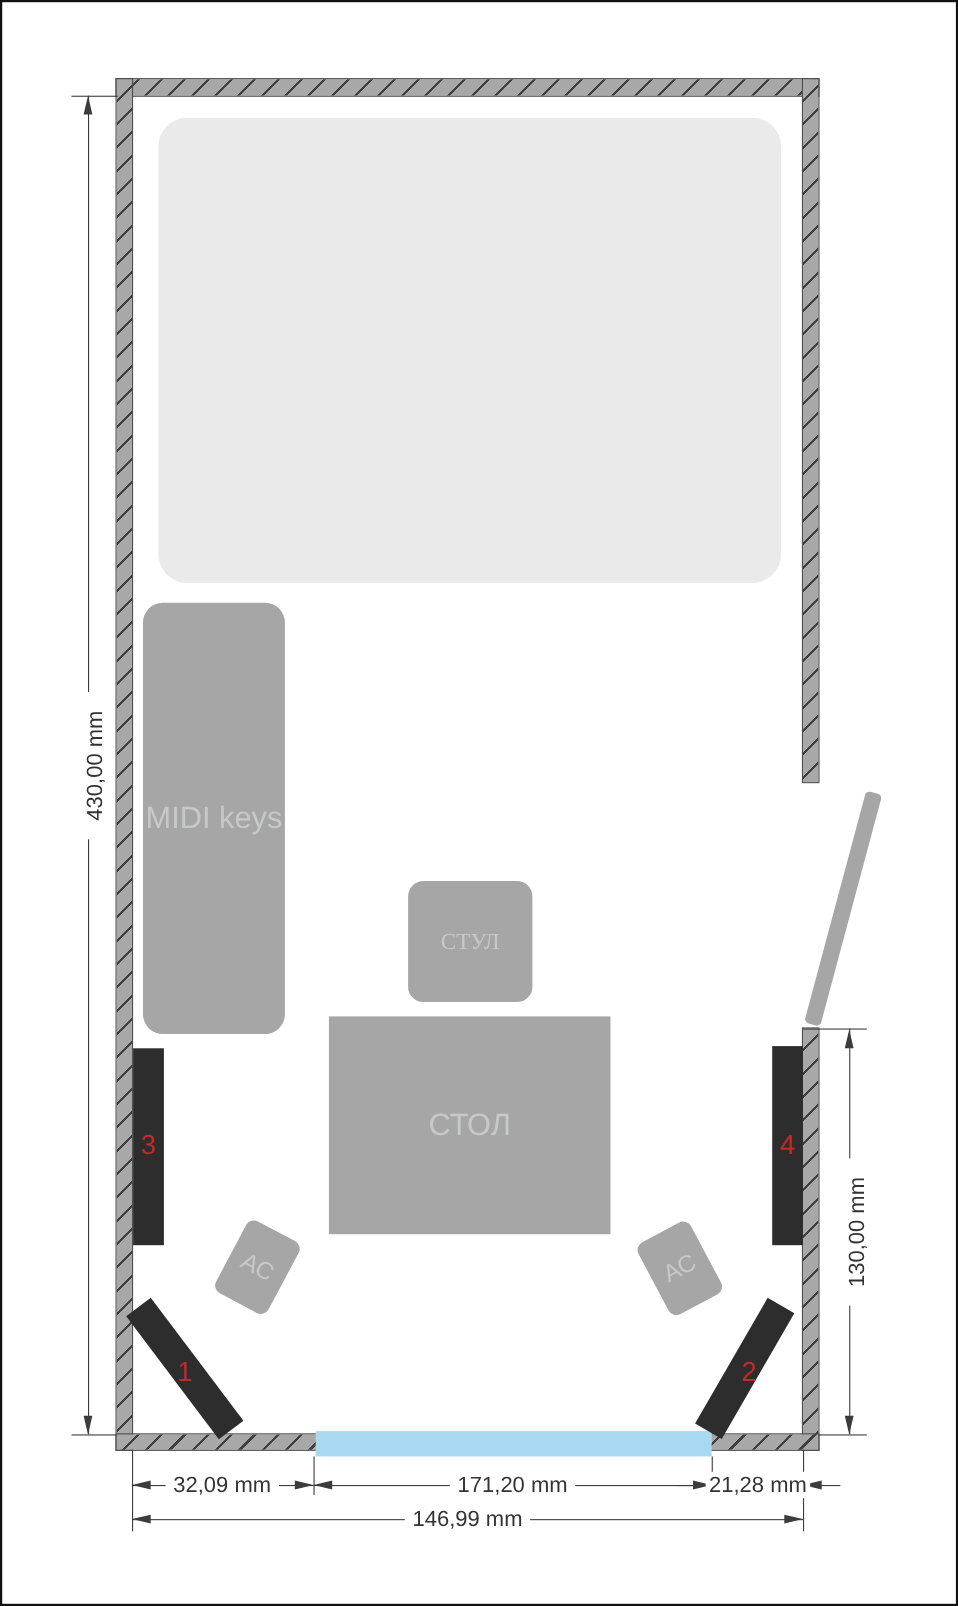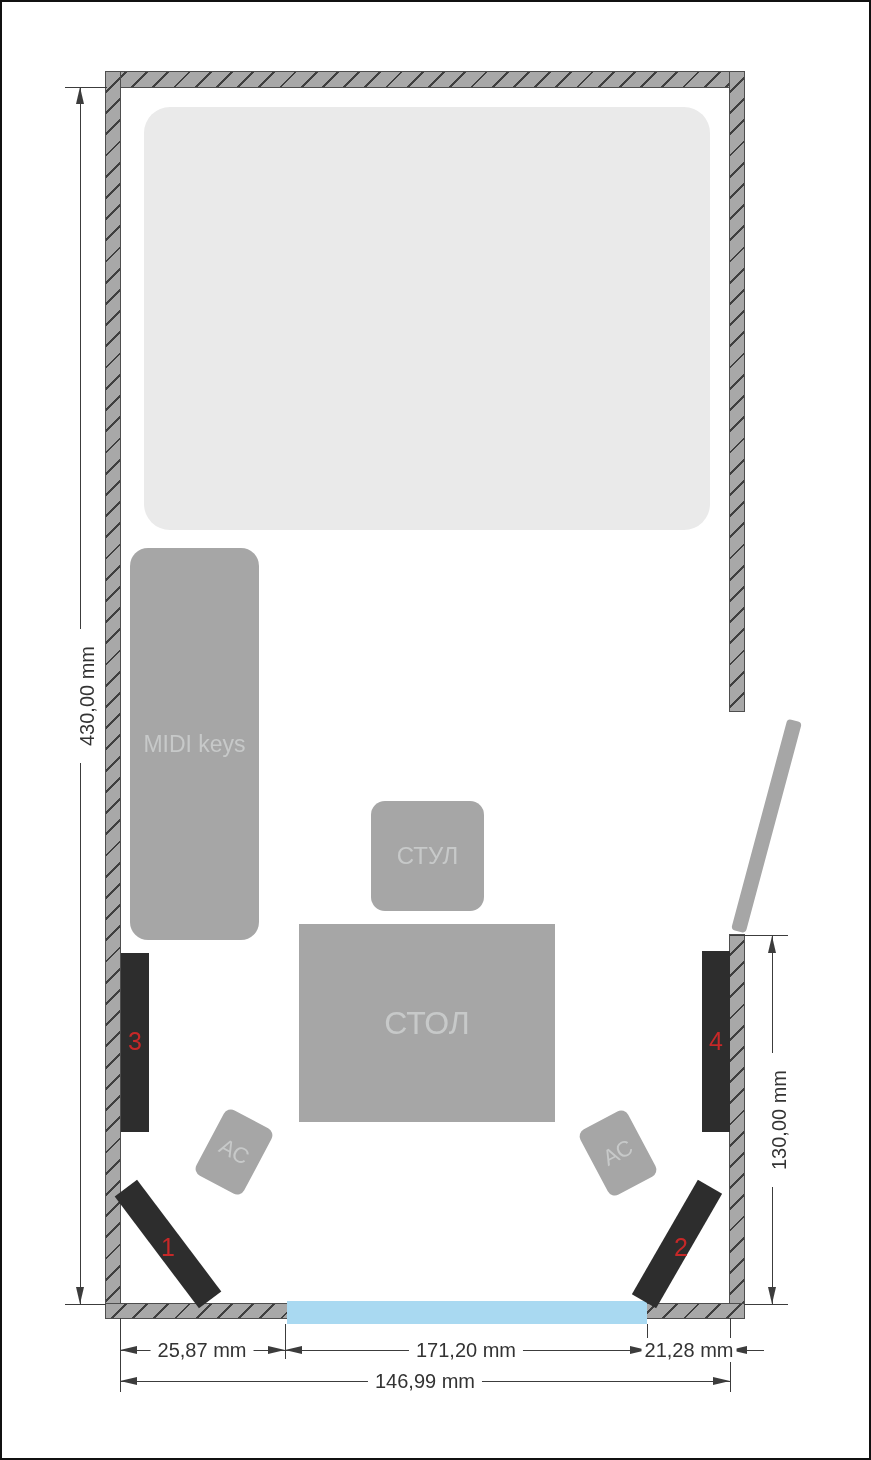--- a/index.html
+++ b/index.html
@@ -14,23 +14,23 @@
     background:repeating-linear-gradient(135deg,#a8a8a8 0px,#a8a8a8 13px,#3f3f3f 13px,#3f3f3f 15px);
     outline:1px solid #4e4e4e;
   }
   
   .furn{
     position:absolute;background:#a6a6a6;
     display:flex;align-items:center;justify-content:center;
     color:#c7c9c9;
   }
   .bed{background:#eaeaea;border-radius:26px;}
-  .midi{border-radius:18px;font-size:23px;}
-  .chair{border-radius:14px;font-size:24px;}
-  .desk{font-size:32px;}
+  .midi{border-radius:18px;font-size:28px;}
+  .chair{border-radius:14px;font-size:21px;font-family:Liberation Serif, serif;}
+  .desk{font-size:28px;}
   .speaker{border-radius:8px;font-size:22px;}
   .door{border-radius:4px;}
   
   .panel{position:absolute;background:#2d2d2d;}
   .panel-num{
     position:absolute;width:28px;text-align:center;
     color:#c62828;font-size:25px;line-height:28px;z-index:9;
   }
   
   .sill{
@@ -126,18 +126,18 @@
   <div class="arr arrL" style="left:118px;top:1344px;"></div>
   <div class="arr arrR" style="left:266px;top:1344px;"></div>
   <div class="arr arrL" style="left:283px;top:1344px;"></div>
   <div class="arr arrR" style="left:628px;top:1344px;"></div>
   <div class="arr arrL" style="left:728px;top:1344px;"></div>
   <div class="arr arrL" style="left:118px;top:1375px;"></div>
   <div class="arr arrR" style="left:711px;top:1375px;"></div>
 
   <div class="dimtext vtext" style="left:18px;top:682px;width:120px;text-align:center;">430,00 mm</div>
   <div class="dimtext vtext" style="left:710px;top:1106px;width:120px;text-align:center;">130,00 mm</div>
-  <div class="dimtext" style="left:200px;top:1336px;transform:translateX(-50%);">25,87 mm</div>
+  <div class="dimtext" style="left:200px;top:1336px;transform:translateX(-50%);">32,09 mm</div>
   <div class="dimtext" style="left:464px;top:1336px;transform:translateX(-50%);">171,20 mm</div>
   <div class="dimtext" style="left:687px;top:1336px;transform:translateX(-50%);padding:0 3px;">21,28 mm</div>
   <div class="dimtext" style="left:423px;top:1367px;transform:translateX(-50%);">146,99 mm</div>
 
 </div>
 
 </body></html>

